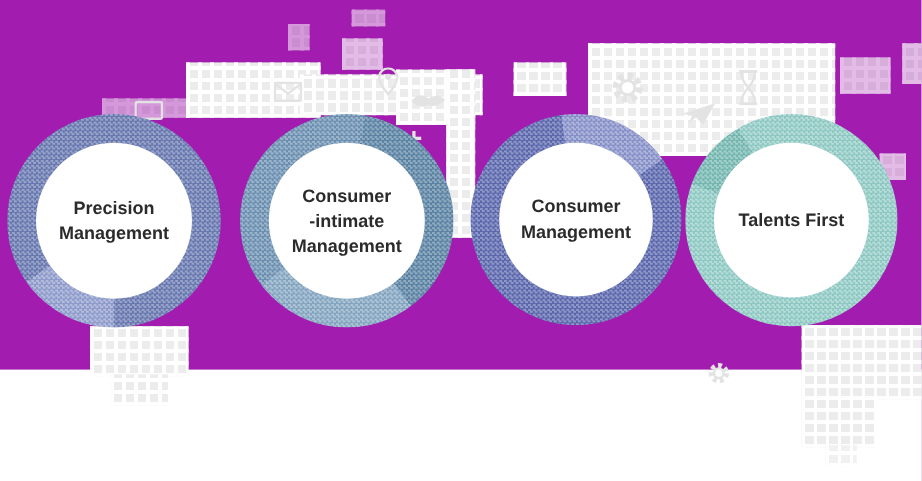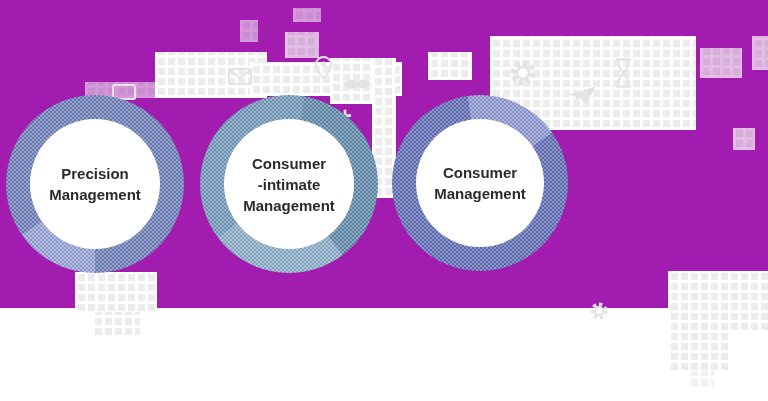--- a/index.html
+++ b/index.html
@@ -167,14 +167,19 @@
 -intimate
 Management</div>
     </div>
   </div>
   <div class="ring r3" style="--grad: conic-gradient(#8C96CE 0deg 55deg, #5F6BB2 55deg 352deg, #8C96CE 352deg 360deg);">
     <div class="ring-inner">
       <div class="ring-label">Consumer
 Management</div>
     </div>
   </div>
+  <div class="ring r4" style="--grad: conic-gradient(#95D0C9 0deg 290deg, #7ABDB5 290deg 330deg, #95D0C9 330deg 360deg);">
+    <div class="ring-inner">
+      <div class="ring-label">Talents First</div>
+    </div>
+  </div>
 
 </div>
 
 </body></html>

